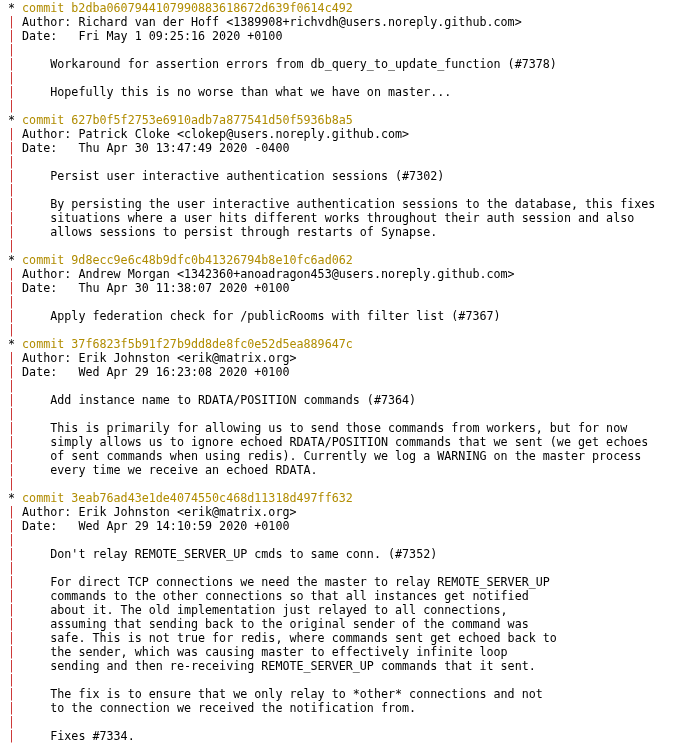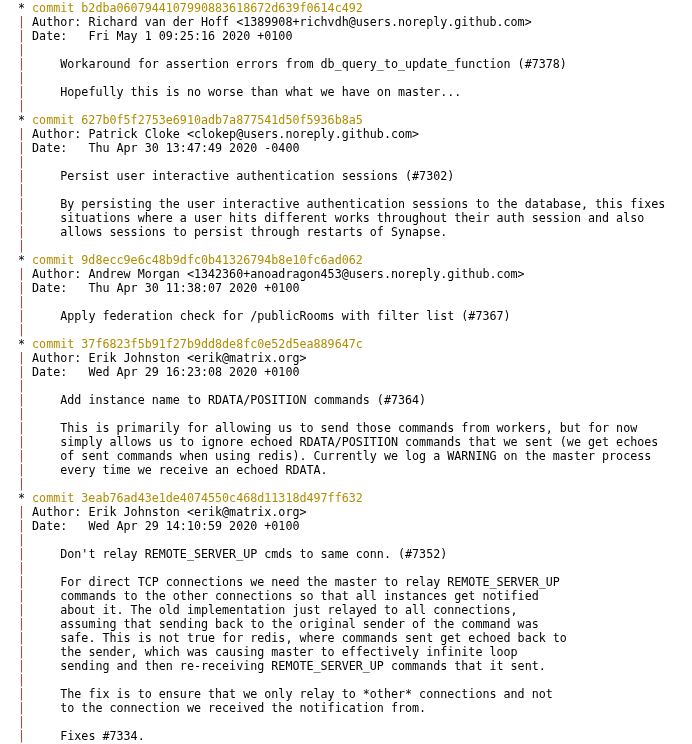--- a/index.html
+++ b/index.html
@@ -12,21 +12,21 @@
   .terminal {
     width: 692px;
     height: 744px;
     overflow: hidden;
     background: #ffffff;
     color: #000000;
     font-family: "DejaVu Sans Mono", "Liberation Mono", monospace;
     font-size: 11.7px;
     line-height: 14px;
     white-space: pre;
-    padding: 1px 0 0 18px;
+    padding: 1px 0 0 8px;
   }
   .line { height: 14px; }
   .graph-edge { color: var(--graph-color, #cc3333); }
   .commit-line { color: var(--hash-color, #b08c00); }
   .plain { color: #000000; }
 </style>
 </head>
 <body>
 
 <div class="terminal" id="terminal"><div class="line"><span class="plain">* </span><span class="commit-line">commit b2dba0607944107990883618672d639f0614c492</span></div><div class="line"><span class="graph-edge">|</span><span class="plain"> Author: Richard van der Hoff &lt;1389908+richvdh@users.noreply.github.com&gt;</span></div><div class="line"><span class="graph-edge">|</span><span class="plain"> Date:   Fri May 1 09:25:16 2020 +0100</span></div><div class="line"><span class="graph-edge">|</span></div><div class="line"><span class="graph-edge">|</span><span class="plain">     Workaround for assertion errors from db_query_to_update_function (#7378)</span></div><div class="line"><span class="graph-edge">|</span></div><div class="line"><span class="graph-edge">|</span><span class="plain">     Hopefully this is no worse than what we have on master...</span></div><div class="line"><span class="graph-edge">|</span></div><div class="line"><span class="plain">* </span><span class="commit-line">commit 627b0f5f2753e6910adb7a877541d50f5936b8a5</span></div><div class="line"><span class="graph-edge">|</span><span class="plain"> Author: Patrick Cloke &lt;clokep@users.noreply.github.com&gt;</span></div><div class="line"><span class="graph-edge">|</span><span class="plain"> Date:   Thu Apr 30 13:47:49 2020 -0400</span></div><div class="line"><span class="graph-edge">|</span></div><div class="line"><span class="graph-edge">|</span><span class="plain">     Persist user interactive authentication sessions (#7302)</span></div><div class="line"><span class="graph-edge">|</span></div><div class="line"><span class="graph-edge">|</span><span class="plain">     By persisting the user interactive authentication sessions to the database, this fixes</span></div><div class="line"><span class="graph-edge">|</span><span class="plain">     situations where a user hits different works throughout their auth session and also</span></div><div class="line"><span class="graph-edge">|</span><span class="plain">     allows sessions to persist through restarts of Synapse.</span></div><div class="line"><span class="graph-edge">|</span></div><div class="line"><span class="plain">* </span><span class="commit-line">commit 9d8ecc9e6c48b9dfc0b41326794b8e10fc6ad062</span></div><div class="line"><span class="graph-edge">|</span><span class="plain"> Author: Andrew Morgan &lt;1342360+anoadragon453@users.noreply.github.com&gt;</span></div><div class="line"><span class="graph-edge">|</span><span class="plain"> Date:   Thu Apr 30 11:38:07 2020 +0100</span></div><div class="line"><span class="graph-edge">|</span></div><div class="line"><span class="graph-edge">|</span><span class="plain">     Apply federation check for /publicRooms with filter list (#7367)</span></div><div class="line"><span class="graph-edge">|</span></div><div class="line"><span class="plain">* </span><span class="commit-line">commit 37f6823f5b91f27b9dd8de8fc0e52d5ea889647c</span></div><div class="line"><span class="graph-edge">|</span><span class="plain"> Author: Erik Johnston &lt;erik@matrix.org&gt;</span></div><div class="line"><span class="graph-edge">|</span><span class="plain"> Date:   Wed Apr 29 16:23:08 2020 +0100</span></div><div class="line"><span class="graph-edge">|</span></div><div class="line"><span class="graph-edge">|</span><span class="plain">     Add instance name to RDATA/POSITION commands (#7364)</span></div><div class="line"><span class="graph-edge">|</span></div><div class="line"><span class="graph-edge">|</span><span class="plain">     This is primarily for allowing us to send those commands from workers, but for now</span></div><div class="line"><span class="graph-edge">|</span><span class="plain">     simply allows us to ignore echoed RDATA/POSITION commands that we sent (we get echoes</span></div><div class="line"><span class="graph-edge">|</span><span class="plain">     of sent commands when using redis). Currently we log a WARNING on the master process</span></div><div class="line"><span class="graph-edge">|</span><span class="plain">     every time we receive an echoed RDATA.</span></div><div class="line"><span class="graph-edge">|</span></div><div class="line"><span class="plain">* </span><span class="commit-line">commit 3eab76ad43e1de4074550c468d11318d497ff632</span></div><div class="line"><span class="graph-edge">|</span><span class="plain"> Author: Erik Johnston &lt;erik@matrix.org&gt;</span></div><div class="line"><span class="graph-edge">|</span><span class="plain"> Date:   Wed Apr 29 14:10:59 2020 +0100</span></div><div class="line"><span class="graph-edge">|</span></div><div class="line"><span class="graph-edge">|</span><span class="plain">     Don't relay REMOTE_SERVER_UP cmds to same conn. (#7352)</span></div><div class="line"><span class="graph-edge">|</span></div><div class="line"><span class="graph-edge">|</span><span class="plain">     For direct TCP connections we need the master to relay REMOTE_SERVER_UP</span></div><div class="line"><span class="graph-edge">|</span><span class="plain">     commands to the other connections so that all instances get notified</span></div><div class="line"><span class="graph-edge">|</span><span class="plain">     about it. The old implementation just relayed to all connections,</span></div><div class="line"><span class="graph-edge">|</span><span class="plain">     assuming that sending back to the original sender of the command was</span></div><div class="line"><span class="graph-edge">|</span><span class="plain">     safe. This is not true for redis, where commands sent get echoed back to</span></div><div class="line"><span class="graph-edge">|</span><span class="plain">     the sender, which was causing master to effectively infinite loop</span></div><div class="line"><span class="graph-edge">|</span><span class="plain">     sending and then re-receiving REMOTE_SERVER_UP commands that it sent.</span></div><div class="line"><span class="graph-edge">|</span></div><div class="line"><span class="graph-edge">|</span><span class="plain">     The fix is to ensure that we only relay to *other* connections and not</span></div><div class="line"><span class="graph-edge">|</span><span class="plain">     to the connection we received the notification from.</span></div><div class="line"><span class="graph-edge">|</span></div><div class="line"><span class="graph-edge">|</span><span class="plain">     Fixes #7334.</span></div><div class="line"><span class="graph-edge">|</span></div></div>

